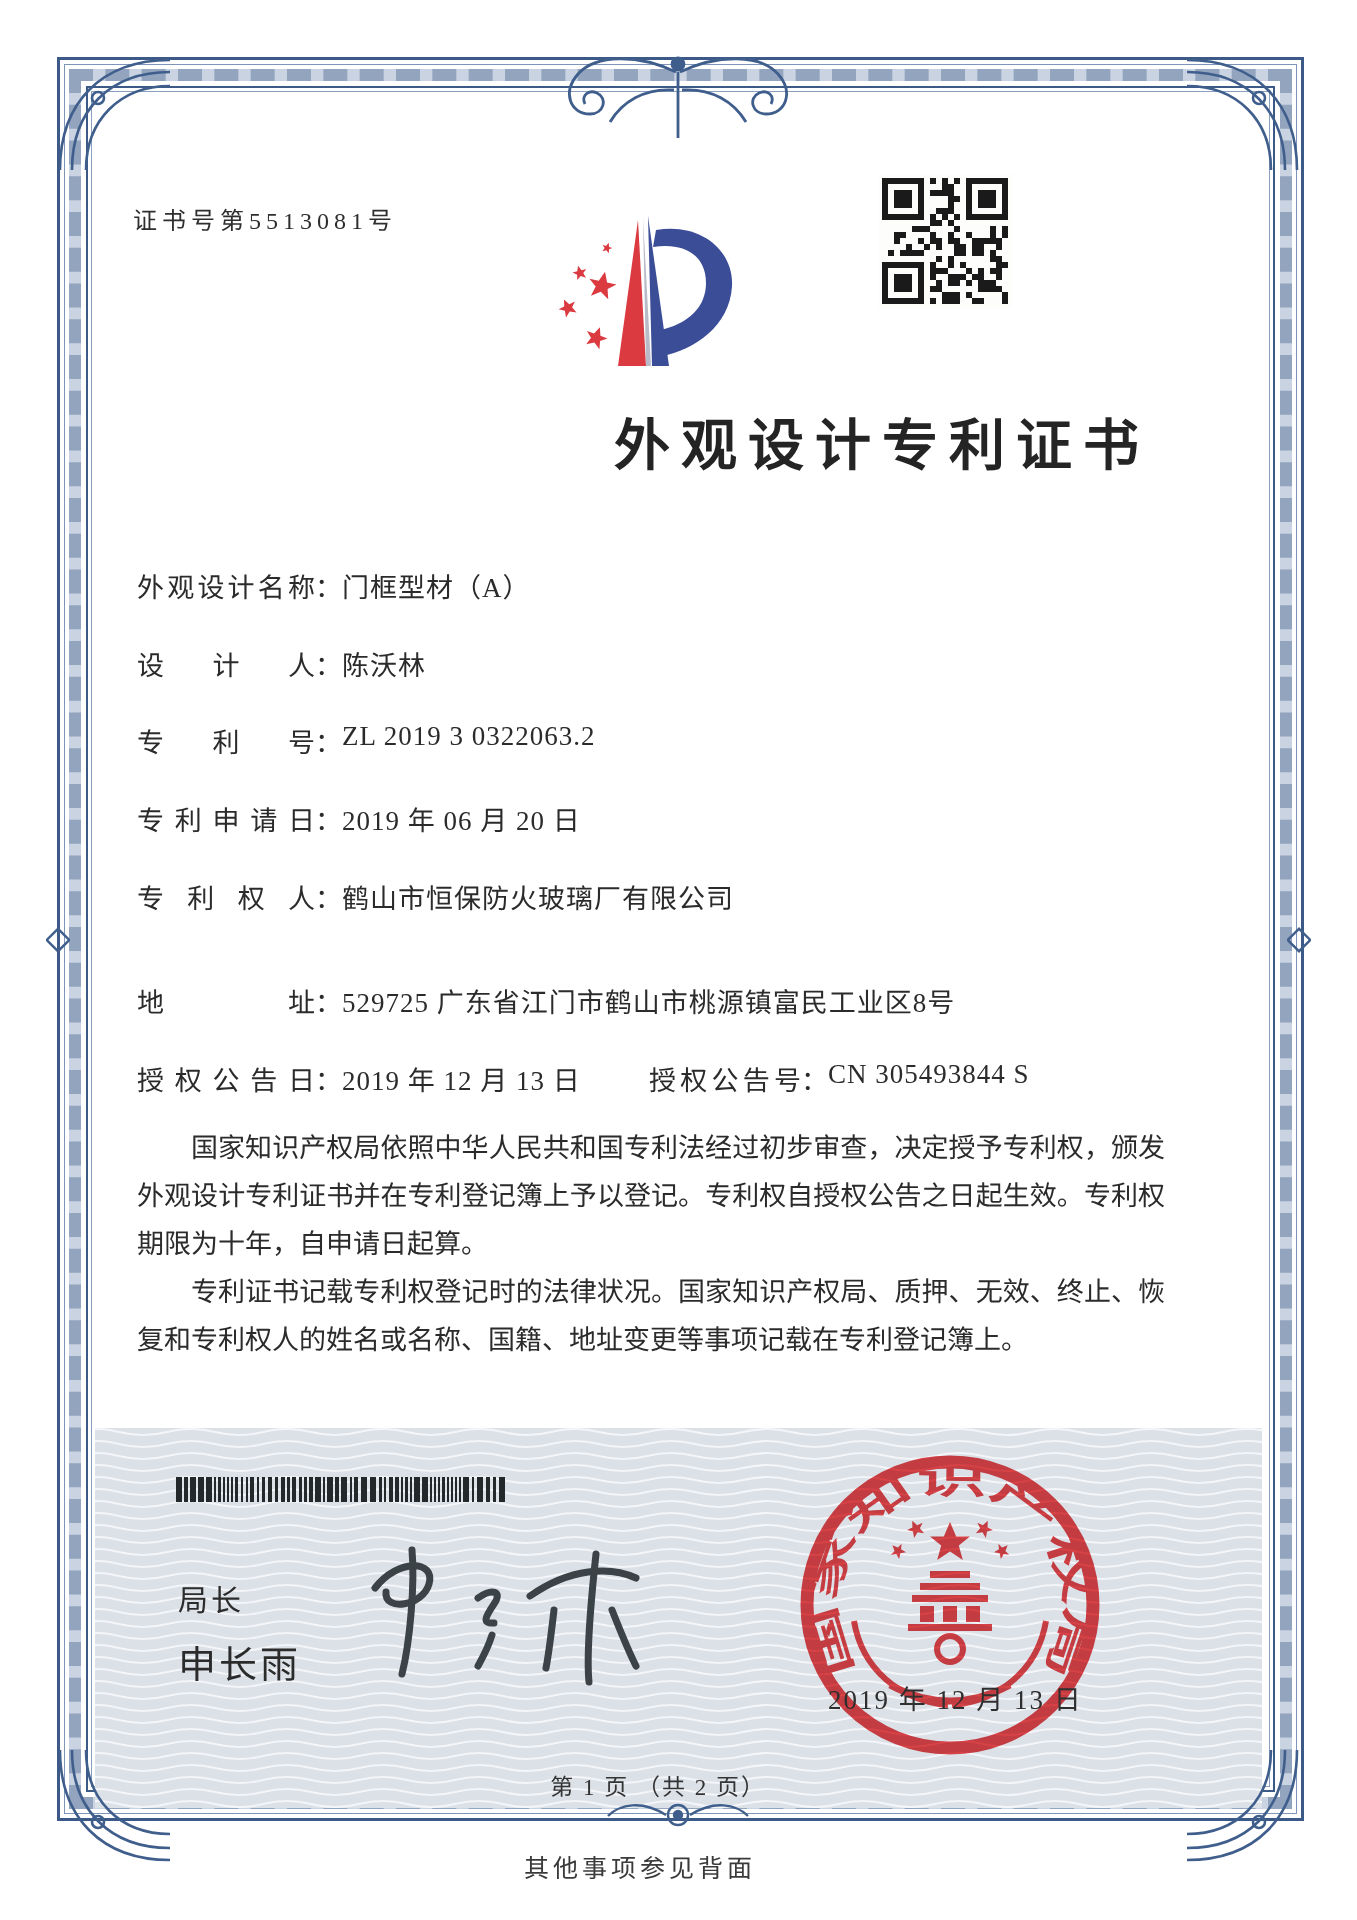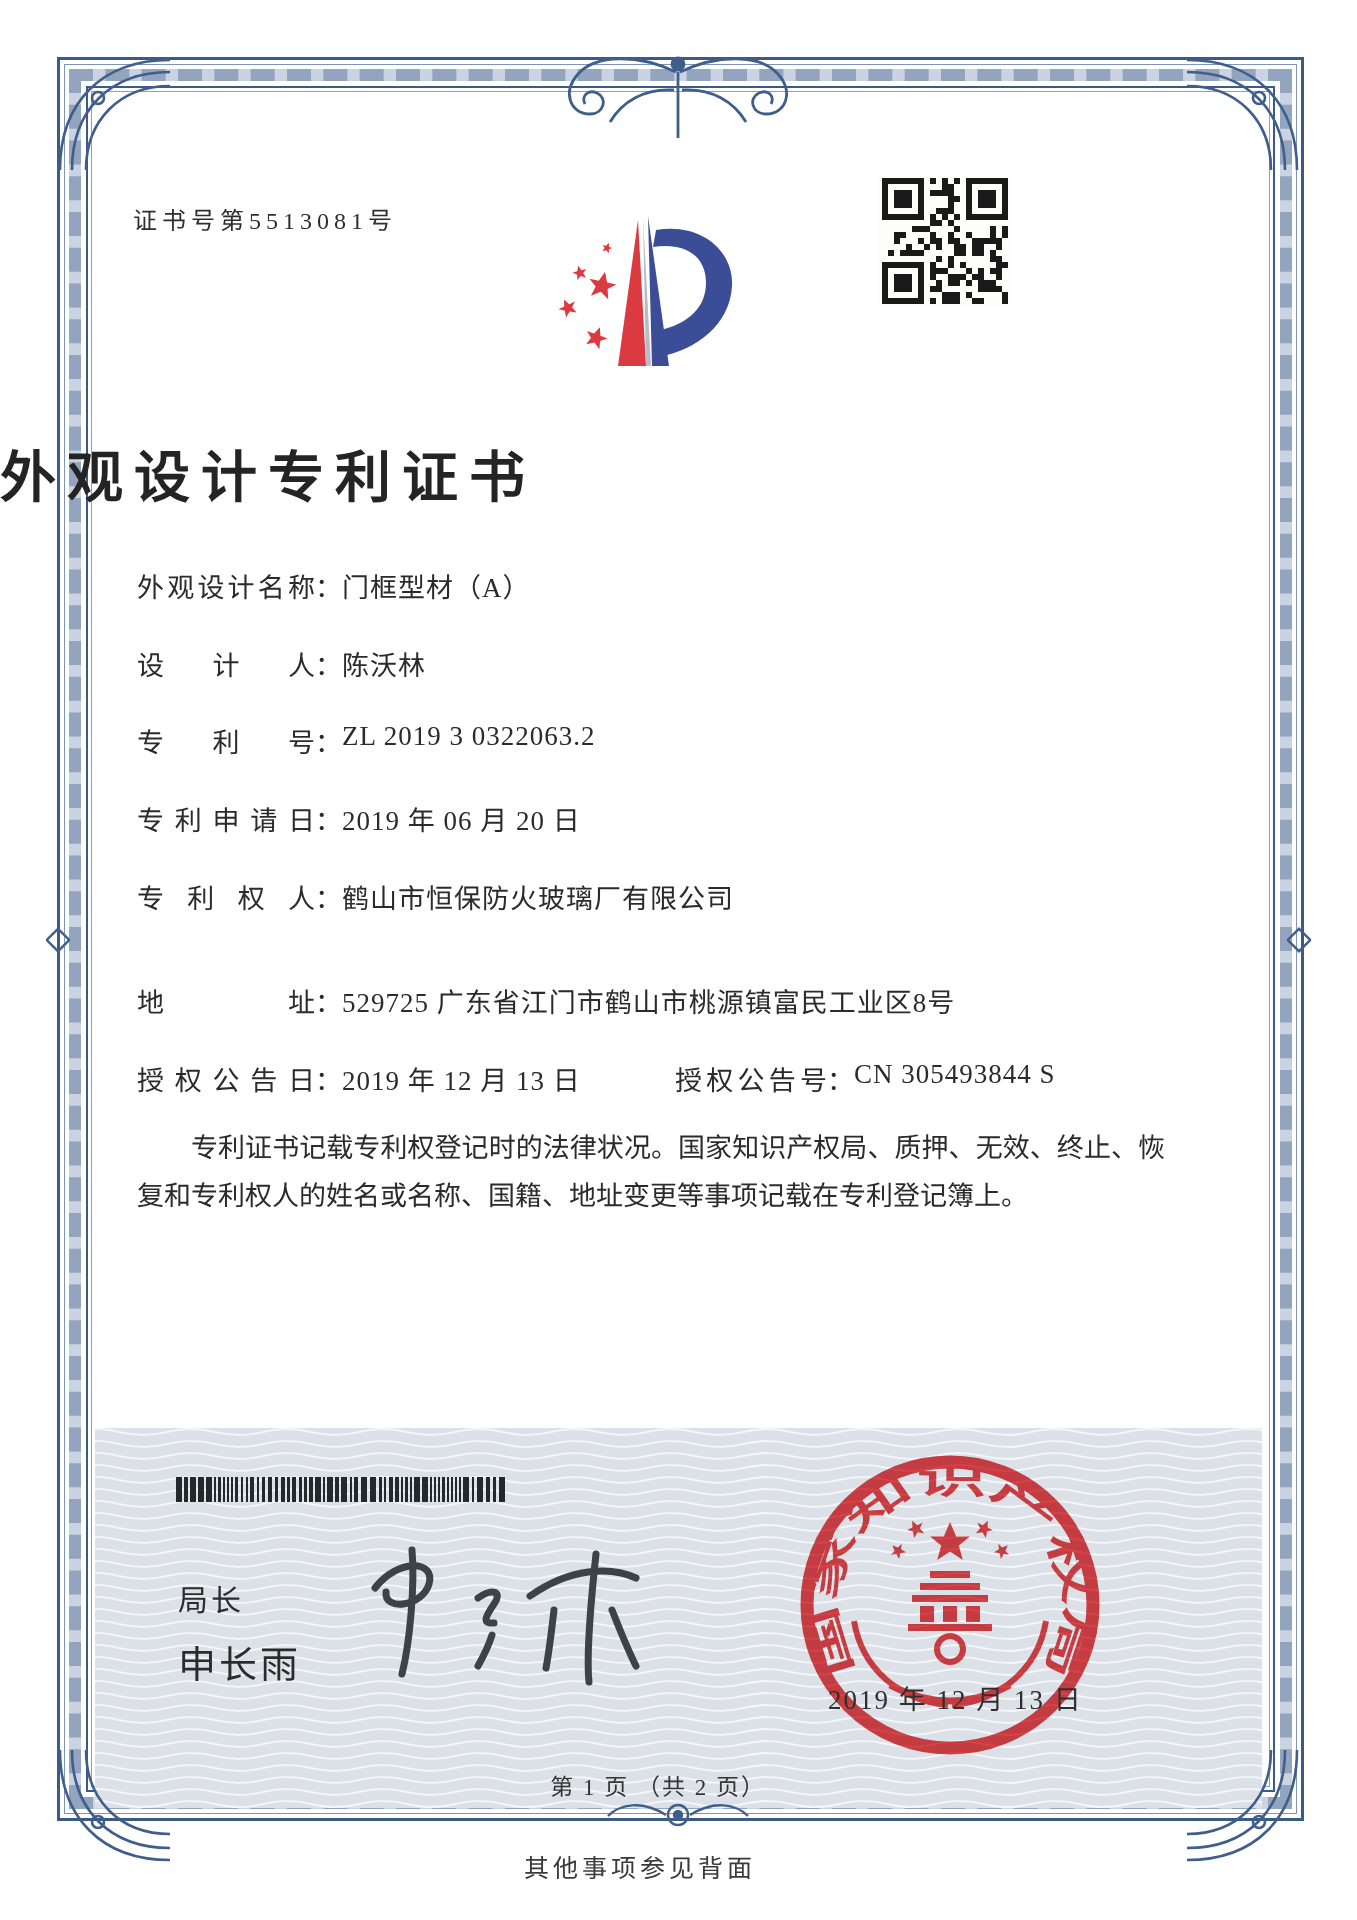--- a/index.html
+++ b/index.html
@@ -17,28 +17,28 @@
   .frame .l2{position:absolute;inset:26px;border:2px solid #3c5a88;}
   .frame .l3{position:absolute;inset:31px;border:1px solid #8aa0bf;}
   .ornament{position:absolute;z-index:3;pointer-events:none;}
   
   .waves{position:absolute;left:95px;top:1428px;z-index:2;}
   
   .certno{position:absolute;left:133px;top:201px;z-index:4;
     font-size:24px;letter-spacing:5px;color:#2e2e2e;}
   .logo{position:absolute;left:550px;top:190px;z-index:4;}
   .qr{position:absolute;left:878px;top:174px;z-index:4;background:#fdfdfc;}
-  .title{position:absolute;left:0;top:432px;width:1150px;z-index:4;
-    text-align:left;font-size:56px;font-weight:bold;letter-spacing:11px;color:#242424;}
+  .title{position:absolute;left:0;top:400px;width:1150px;z-index:4;
+    text-align:right;font-size:56px;font-weight:bold;letter-spacing:11px;color:#242424;}
   
   .frow{position:absolute;left:137px;z-index:4;font-size:27px;white-space:nowrap;}
   .flabel{display:inline-block;width:178px;text-align:justify;text-align-last:justify;vertical-align:top;}
   .fcolon{display:inline-block;vertical-align:top;}
   .fvalue{display:inline-block;vertical-align:top;letter-spacing:1px;}
-  .grant-right{position:absolute;left:538px;top:0;}
+  .grant-right{position:absolute;left:512px;top:0;}
   .grant-right .flabel{width:152px;}
   
   .body-text{position:absolute;left:137px;top:1124px;width:1028px;z-index:4;}
   .body-text p{margin:0;font-size:27px;line-height:48px;text-align:justify;text-indent:2em;}
   
   .barcode{position:absolute;left:176px;top:1477px;width:348px;height:25px;z-index:4;font-size:0;}
   .barcode i{display:inline-block;height:100%;background:#23282b;}
   .issuer-title{position:absolute;left:178px;top:1576px;z-index:4;font-size:30px;letter-spacing:3px;}
   .issuer-name{position:absolute;left:178px;top:1634px;z-index:4;font-size:38px;letter-spacing:3px;}
   .signature{position:absolute;left:340px;top:1540px;z-index:4;}
@@ -414,20 +414,21 @@
     <span class="flabel">地址</span><span class="fcolon">：</span><span class="fvalue">529725 广东省江门市鹤山市桃源镇富民工业区8号</span>
   </div>
   <div class="frow" style="top:1059px;width:1030px">
     <span class="flabel">授权公告日</span><span class="fcolon">：</span><span class="fvalue">2019 年 12 月 13 日</span>
     <span class="grant-right">
       <span class="flabel">授权公告号</span><span class="fcolon">：</span><span class="fvalue">CN 305493844 S</span>
     </span>
   </div>
 
   <div class="body-text">
+    <p>国家知识产权局依照中华人民共和国专利法经过初步审查，决定授予专利权，颁发外观设计专利证书并在专利登记簿上予以登记。专利权自授权公告之日起生效。专利权期限为十年，自申请日起算。</p>
     <p>专利证书记载专利权登记时的法律状况。国家知识产权局、质押、无效、终止、恢复和专利权人的姓名或名称、国籍、地址变更等事项记载在专利登记簿上。</p>
   </div>
 
   <div class="barcode"><i style="width:6px;margin-right:2px"></i><i style="width:4px;margin-right:2px"></i><i style="width:6px;margin-right:2px"></i><i style="width:6px;margin-right:2px"></i><i style="width:6px;margin-right:2px"></i><i style="width:2px;margin-right:2px"></i><i style="width:3px;margin-right:2px"></i><i style="width:2px;margin-right:2px"></i><i style="width:2px;margin-right:2px"></i><i style="width:2px;margin-right:2px"></i><i style="width:3px;margin-right:3px"></i><i style="width:2px;margin-right:3px"></i><i style="width:2px;margin-right:2px"></i><i style="width:4px;margin-right:3px"></i><i style="width:2px;margin-right:3px"></i><i style="width:3px;margin-right:3px"></i><i style="width:4px;margin-right:3px"></i><i style="width:3px;margin-right:3px"></i><i style="width:4px;margin-right:2px"></i><i style="width:3px;margin-right:2px"></i><i style="width:4px;margin-right:3px"></i><i style="width:3px;margin-right:2px"></i><i style="width:3px;margin-right:2px"></i><i style="width:4px;margin-right:2px"></i><i style="width:6px;margin-right:2px"></i><i style="width:2px;margin-right:2px"></i><i style="width:6px;margin-right:2px"></i><i style="width:4px;margin-right:2px"></i><i style="width:6px;margin-right:3px"></i><i style="width:2px;margin-right:2px"></i><i style="width:4px;margin-right:3px"></i><i style="width:6px;margin-right:3px"></i><i style="width:6px;margin-right:3px"></i><i style="width:3px;margin-right:2px"></i><i style="width:2px;margin-right:3px"></i><i style="width:4px;margin-right:2px"></i><i style="width:4px;margin-right:2px"></i><i style="width:2px;margin-right:2px"></i><i style="width:3px;margin-right:2px"></i><i style="width:2px;margin-right:2px"></i><i style="width:6px;margin-right:2px"></i><i style="width:6px;margin-right:2px"></i><i style="width:2px;margin-right:2px"></i><i style="width:2px;margin-right:2px"></i><i style="width:2px;margin-right:2px"></i><i style="width:3px;margin-right:2px"></i><i style="width:2px;margin-right:2px"></i><i style="width:2px;margin-right:2px"></i><i style="width:2px;margin-right:2px"></i><i style="width:2px;margin-right:2px"></i><i style="width:6px;margin-right:3px"></i><i style="width:2px;margin-right:3px"></i><i style="width:6px;margin-right:3px"></i><i style="width:4px;margin-right:3px"></i><i style="width:3px;margin-right:3px"></i><i style="width:6px;margin-right:3px"></i></div>
 
   <div class="issuer-title">局长</div>
   <div class="issuer-name">申长雨</div>
 
   <svg class="signature" width="310" height="160" viewBox="0 0 310 160">
     <g fill="none" stroke="#3b4346" stroke-width="7" stroke-linecap="round" stroke-linejoin="round">

